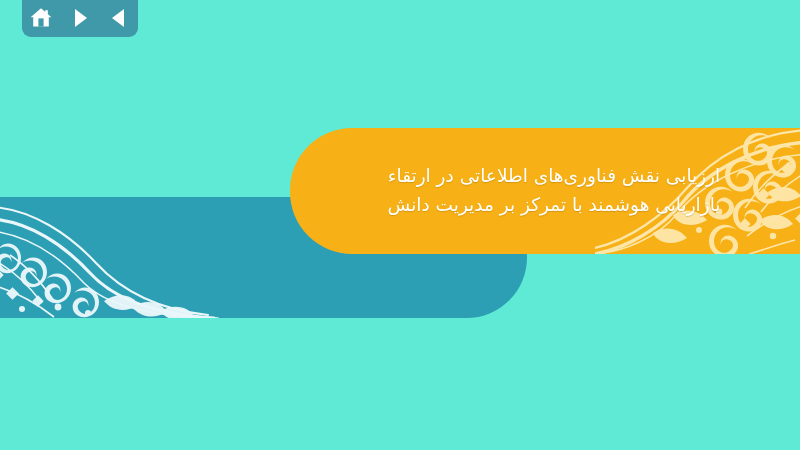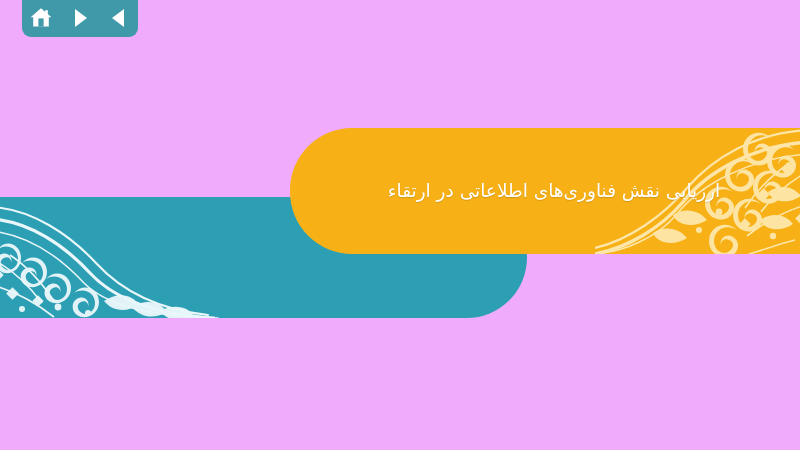--- a/index.html
+++ b/index.html
@@ -5,21 +5,21 @@
   html, body {
     margin: 0;
     padding: 0;
     background: #2b2b2b;
   }
   #stage {
     position: relative;
     width: 800px;
     height: 450px;
     overflow: hidden;
-    background: #f0abfc;
+    background: #5eead4;
     font-family: "DejaVu Sans", sans-serif;
   }
 
   
   #nav-toolbar {
     position: absolute;
     left: 22px;
     top: -10px;
     width: 116px;
     height: 47px;
@@ -176,20 +176,21 @@
       <g fill="none" stroke="#fde6a8" stroke-width="1.6">
         <path d="M212 44 c-18 10 -34 24 -46 40"></path>
         <path d="M196 34 c-18 12 -34 28 -46 46"></path>
         <path d="M214 76 c-22 6 -44 18 -62 32"></path>
         <path d="M200 112 c-16 4 -32 10 -46 14"></path>
       </g>
     </svg>
 
     <div id="title-text">
       <span class="title-line">ارزیابی نقش فناوری‌های اطلاعاتی در ارتقاء</span>
+      <span class="title-line">بازاریابی هوشمند با تمرکز بر مدیریت دانش</span>
     </div>
   </div>
 
   <div id="nav-toolbar">
     <button class="nav-btn" title="Back">
       <span>
         <svg width="22" height="22" viewBox="0 0 22 22">
           <path d="M16 2 L16 20 L4 11 Z" fill="#ffffff"></path>
         </svg>
       </span>

